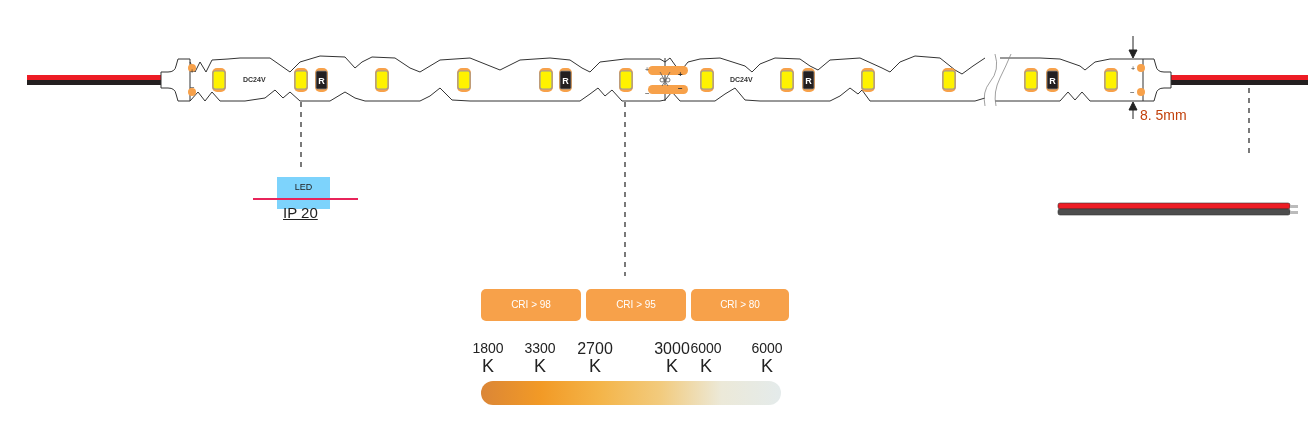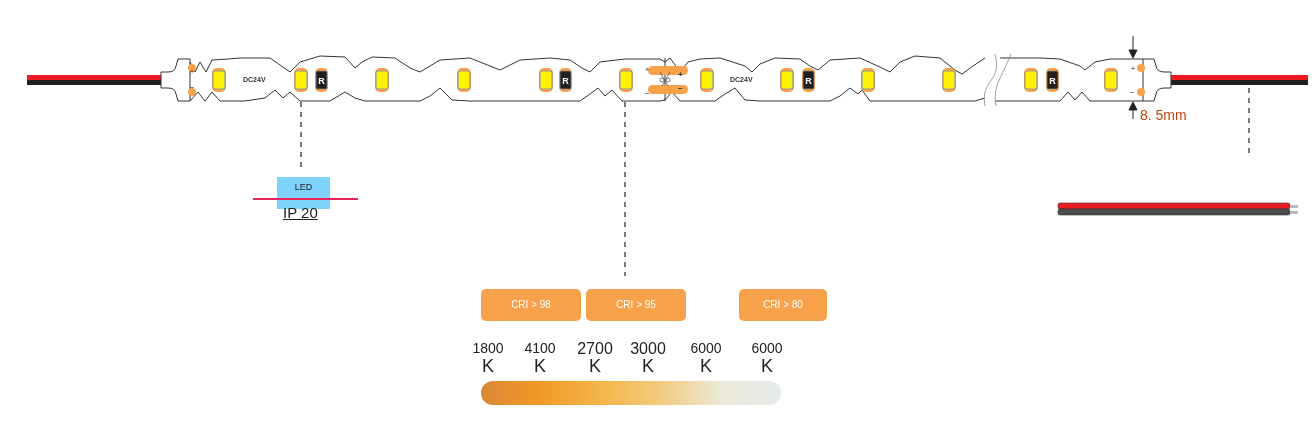--- a/index.html
+++ b/index.html
@@ -177,35 +177,35 @@
   </g>
 </svg>
 
 <div class="led-tag">LED</div>
 <div class="ip-line"></div>
 <div class="ip-text">IP 20</div>
 <div class="dim-text">8. 5mm</div>
 
 <div class="cri-box" style="left:481px; width:100px;">CRI &gt; 98</div>
 <div class="cri-box" style="left:586px; width:100px;">CRI &gt; 95</div>
-<div class="cri-box" style="left:691px; width:88px;margin-left:48px;">CRI &gt; 80</div>
+<div class="cri-box" style="left:691px; width:98px;">CRI &gt; 80</div>
 
 <div class="kelvin" style="left:468px; width:40px;">
   <span>1800</span>
   <span class="k">K</span>
 </div>
 <div class="kelvin" style="left:520px; width:40px;">
-  <span>4100</span>
+  <span>3300</span>
   <span class="k">K</span>
 </div>
 <div class="kelvin" style="left:574px; width:42px; font-size:16px;">
   <span>2700</span>
   <span class="k">K</span>
 </div>
-<div class="kelvin" style="left:627px; width:42px; font-size:16px;">
+<div class="kelvin" style="left:651px; width:42px; font-size:16px;">
   <span>3000</span>
   <span class="k">K</span>
 </div>
 <div class="kelvin" style="left:686px; width:40px;">
   <span>6000</span>
   <span class="k">K</span>
 </div>
 <div class="kelvin" style="left:746px; width:42px;">
   <span>6000</span>
   <span class="k">K</span>

